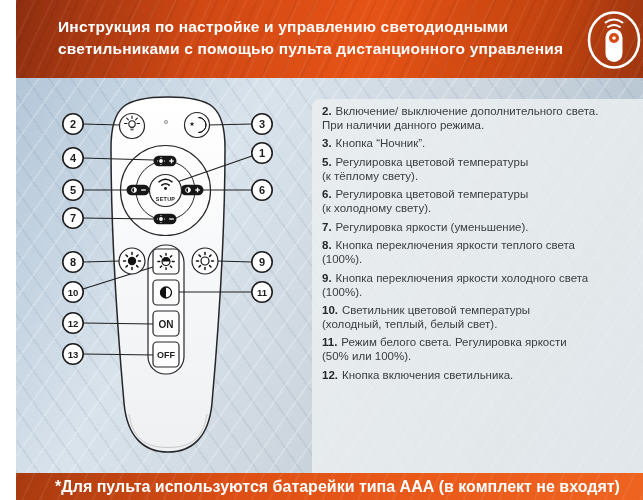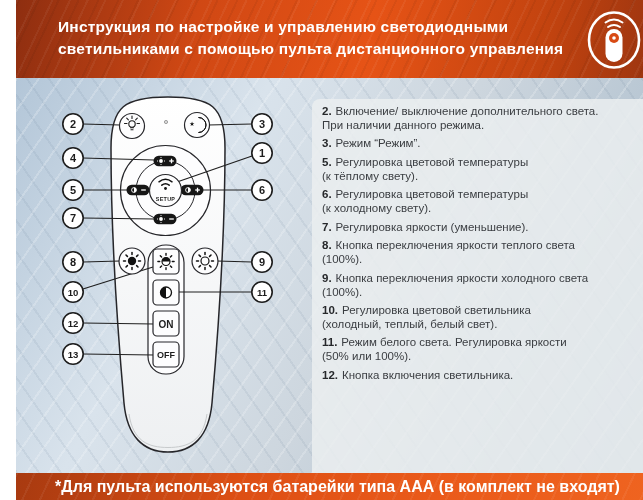--- a/index.html
+++ b/index.html
@@ -78,31 +78,31 @@
       <circle cx="31" cy="30" r="5" fill="#d84a14"></circle>
       <circle cx="31" cy="30" r="1.8" fill="#ffffff"></circle>
     </svg>
   </div>
 
   <div class="main">
     <div class="panel"></div>
     <div class="instructions">
       <p><b>2.</b><span>Включение/ выключение дополнительного света.
 При наличии данного режима.</span></p>
-      <p><b>3.</b><span>Режим “Режим”.</span></p>
+      <p><b>3.</b><span>Кнопка “Ночник”.</span></p>
       <p><b>5.</b><span>Регулировка цветовой температуры
 (к тёплому свету).</span></p>
       <p><b>6.</b><span>Регулировка цветовой температуры
 (к холодному свету).</span></p>
       <p><b>7.</b><span>Регулировка яркости (уменьшение).</span></p>
       <p><b>8.</b><span>Кнопка переключения яркости теплого света
 (100%).</span></p>
       <p><b>9.</b><span>Кнопка переключения яркости холодного света
 (100%).</span></p>
-      <p><b>10.</b><span>Регулировка цветовой светильника
+      <p><b>10.</b><span>Светильник цветовой температуры
 (холодный, теплый, белый свет).</span></p>
       <p><b>11.</b><span>Режим белого света. Регулировка яркости
 (50% или 100%).</span></p>
       <p><b>12.</b><span>Кнопка включения светильника.</span></p>
     </div>
   </div>
 
   <svg class="overlay" width="643" height="500" viewBox="0 0 643 500">
     <defs>
       <linearGradient id="bodyGrad" x1="0" y1="0" x2="0" y2="1">

